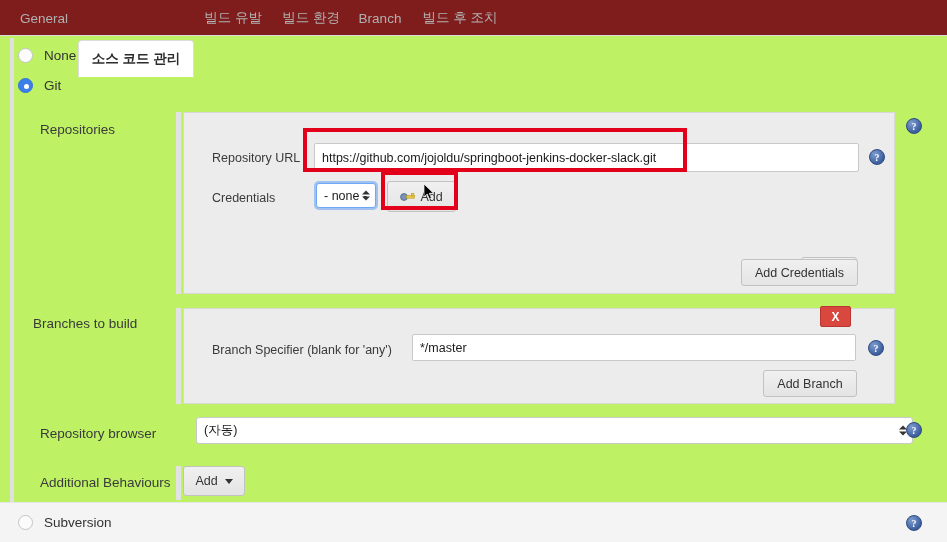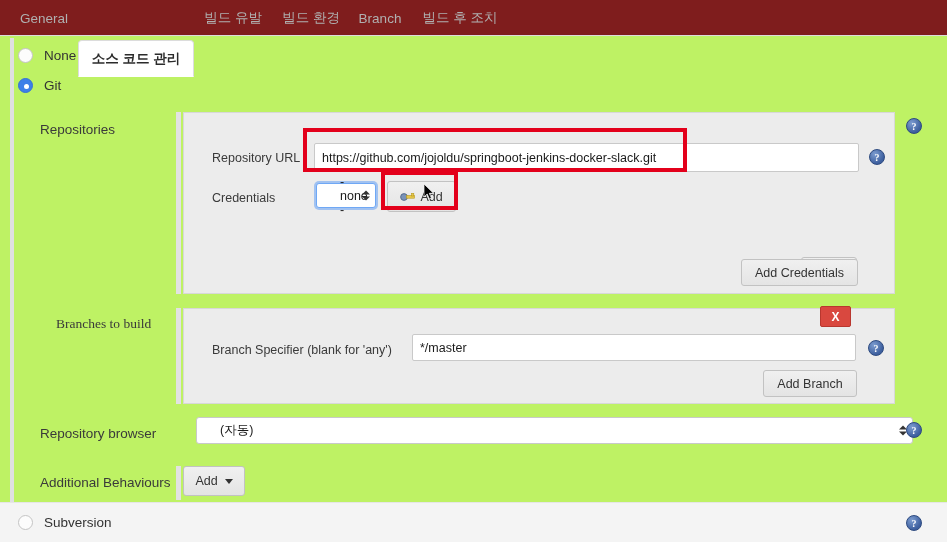--- a/index.html
+++ b/index.html
@@ -111,21 +111,21 @@
     white-space: nowrap;
   }
 
   .sel {
     position: absolute;
     background: #fff;
     border: 1px solid #c9c9c9;
     border-radius: 3px;
     font-size: 12.5px; color: #1a1a1a;
     display: flex; align-items: center;
-    padding: 0 23px;
+    padding: 0 7px;
   }
   .sel.focus {
     border-color: #6fa8f5;
     box-shadow: 0 0 0 2px rgba(100,160,245,0.55);
   }
   .stepper {
     position: absolute; right: 5px; top: 50%;
     transform: translateY(-50%);
     width: 9px; height: 15px;
     display: flex; flex-direction: column;
@@ -248,21 +248,21 @@
   <div class="help" style="left:906px; top:82px;">?</div>
 
   <div class="redbox" style="left:303px; top:92px; width:384px; height:44px;"></div>
 
   <div class="redbox" style="left:381px; top:135px; width:77px; height:39px;"></div>
 
   <svg class="cursor" style="left:424px; top:148px;" viewBox="0 0 11 16">
     <polygon points="0,0 0,13 3.2,10 5.4,15 7.4,14.1 5.3,9.3 9.5,9.3" fill="#000" stroke="#fff" stroke-width="0.7"></polygon>
   </svg>
 
-  <div class="section-label" style="left:56px; top:280px;font-family:Liberation Serif, serif;">Branches to build</div>
+  <div class="section-label" style="left:33px; top:280px;">Branches to build</div>
   <div class="vbar" style="left:176px; top:272px; height:96px;"></div>
   <div class="panel" style="left:183px; top:272px; width:712px; height:96px;">
 
     <div class="field-label" style="left:28px; top:34px;">Branch Specifier (blank for 'any')</div>
     <div class="txt" style="left:228px; top:25px; width:444px; height:27px;">*/master</div>
     <div class="help" style="left:684px; top:31px;">?</div>
   </div>
 
   <div class="xbtn" style="left:820px; top:270px; width:31px; height:21px;">X</div>
   <div class="btn" style="left:763px; top:334px; width:94px; height:27px;">Add Branch</div>

